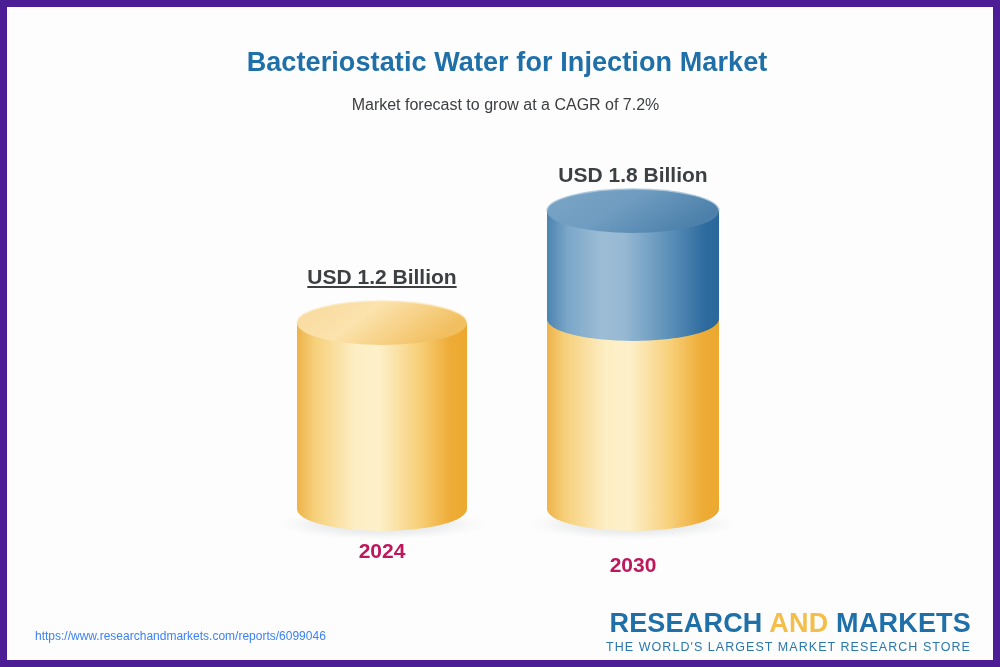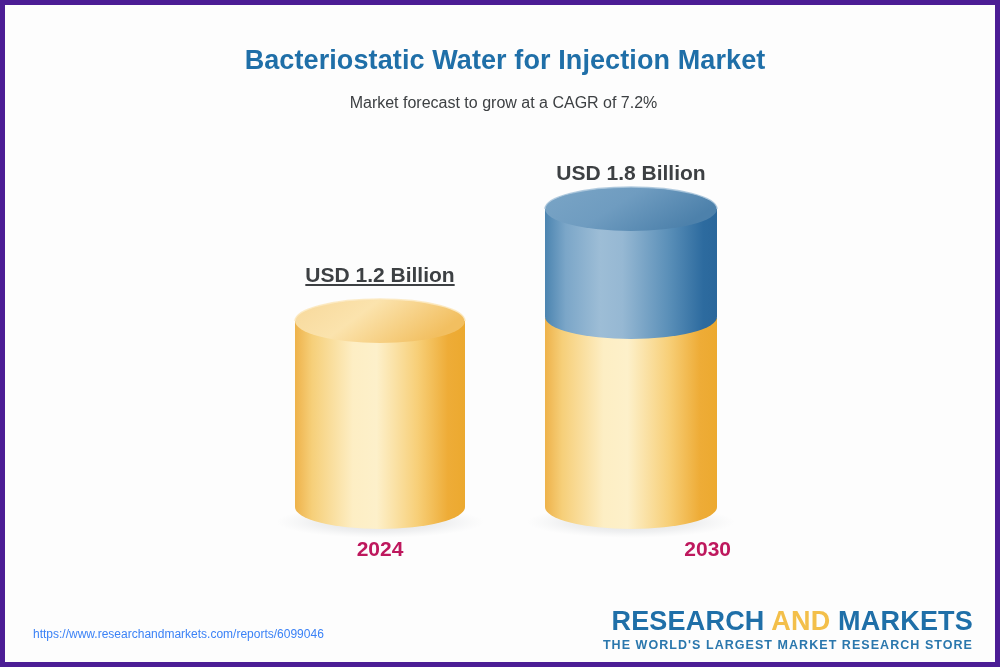--- a/index.html
+++ b/index.html
@@ -10,21 +10,21 @@
   body {
     font-family: "Liberation Sans", sans-serif;
   }
 
   .canvas {
     position: relative;
     width: 1000px;
     height: 667px;
     background: #fdfdfd;
     box-sizing: border-box;
-    border: 5px solid #4c1d95;
+    border: 7px solid #4c1d95;
     overflow: hidden;
   }
 
   
   .chart-title {
     position: absolute;
     top: 40px;
     left: 0;
     width: 1000px;
     text-align: center;
@@ -68,21 +68,21 @@
   
   .cat-label {
     position: absolute;
     text-align: center;
     font-size: 21px;
     font-weight: bold;
     color: #be185d;
     white-space: nowrap;
   }
   .cat-label.c1 { left: 275px; top: 532px; width: 200px; }
-  .cat-label.c2 { left: 526px; top: 532px; width: 200px; text-align: right; }
+  .cat-label.c2 { left: 526px; top: 546px; width: 200px; }
 
   
   .footer-url {
     position: absolute;
     left: 28px;
     top: 622px;
     font-size: 12px;
     color: #3b82f6;
     white-space: nowrap;
   }
@@ -98,21 +98,21 @@
     font-size: 27px;
     font-weight: bold;
     color: #1f6fa8;
     letter-spacing: 0.2px;
     line-height: 1.05;
     white-space: nowrap;
   }
   .logo-and { color: #f3bf4a; }
   .logo-tag {
     font-size: 12.5px;
-    font-weight: bold;
+    font-weight: normal;
     color: #2a77ad;
     letter-spacing: 1.05px;
     white-space: nowrap;
     margin-top: 3px;
   }
 </style>
 </head>
 <body>
 
 <div class="canvas">

